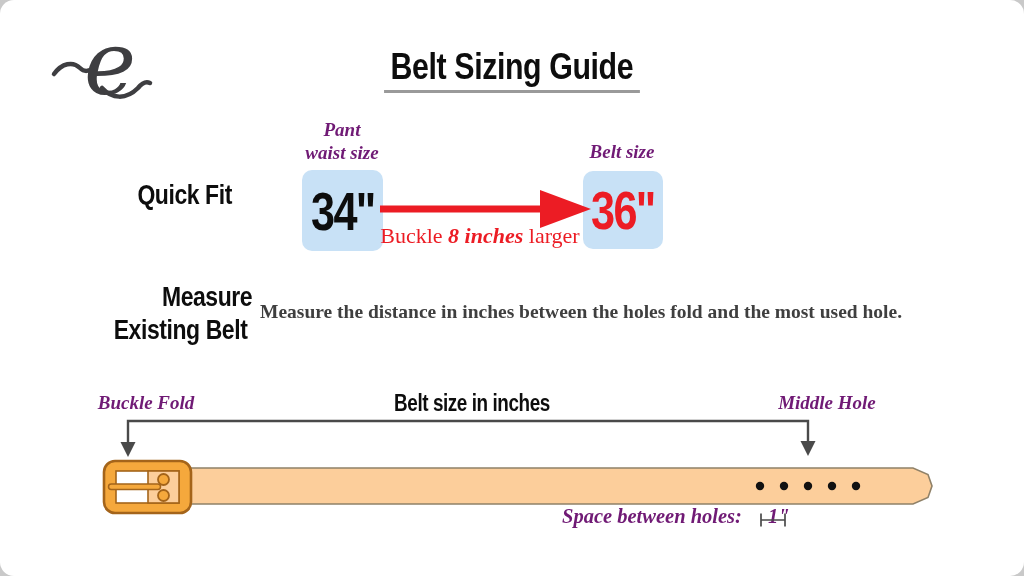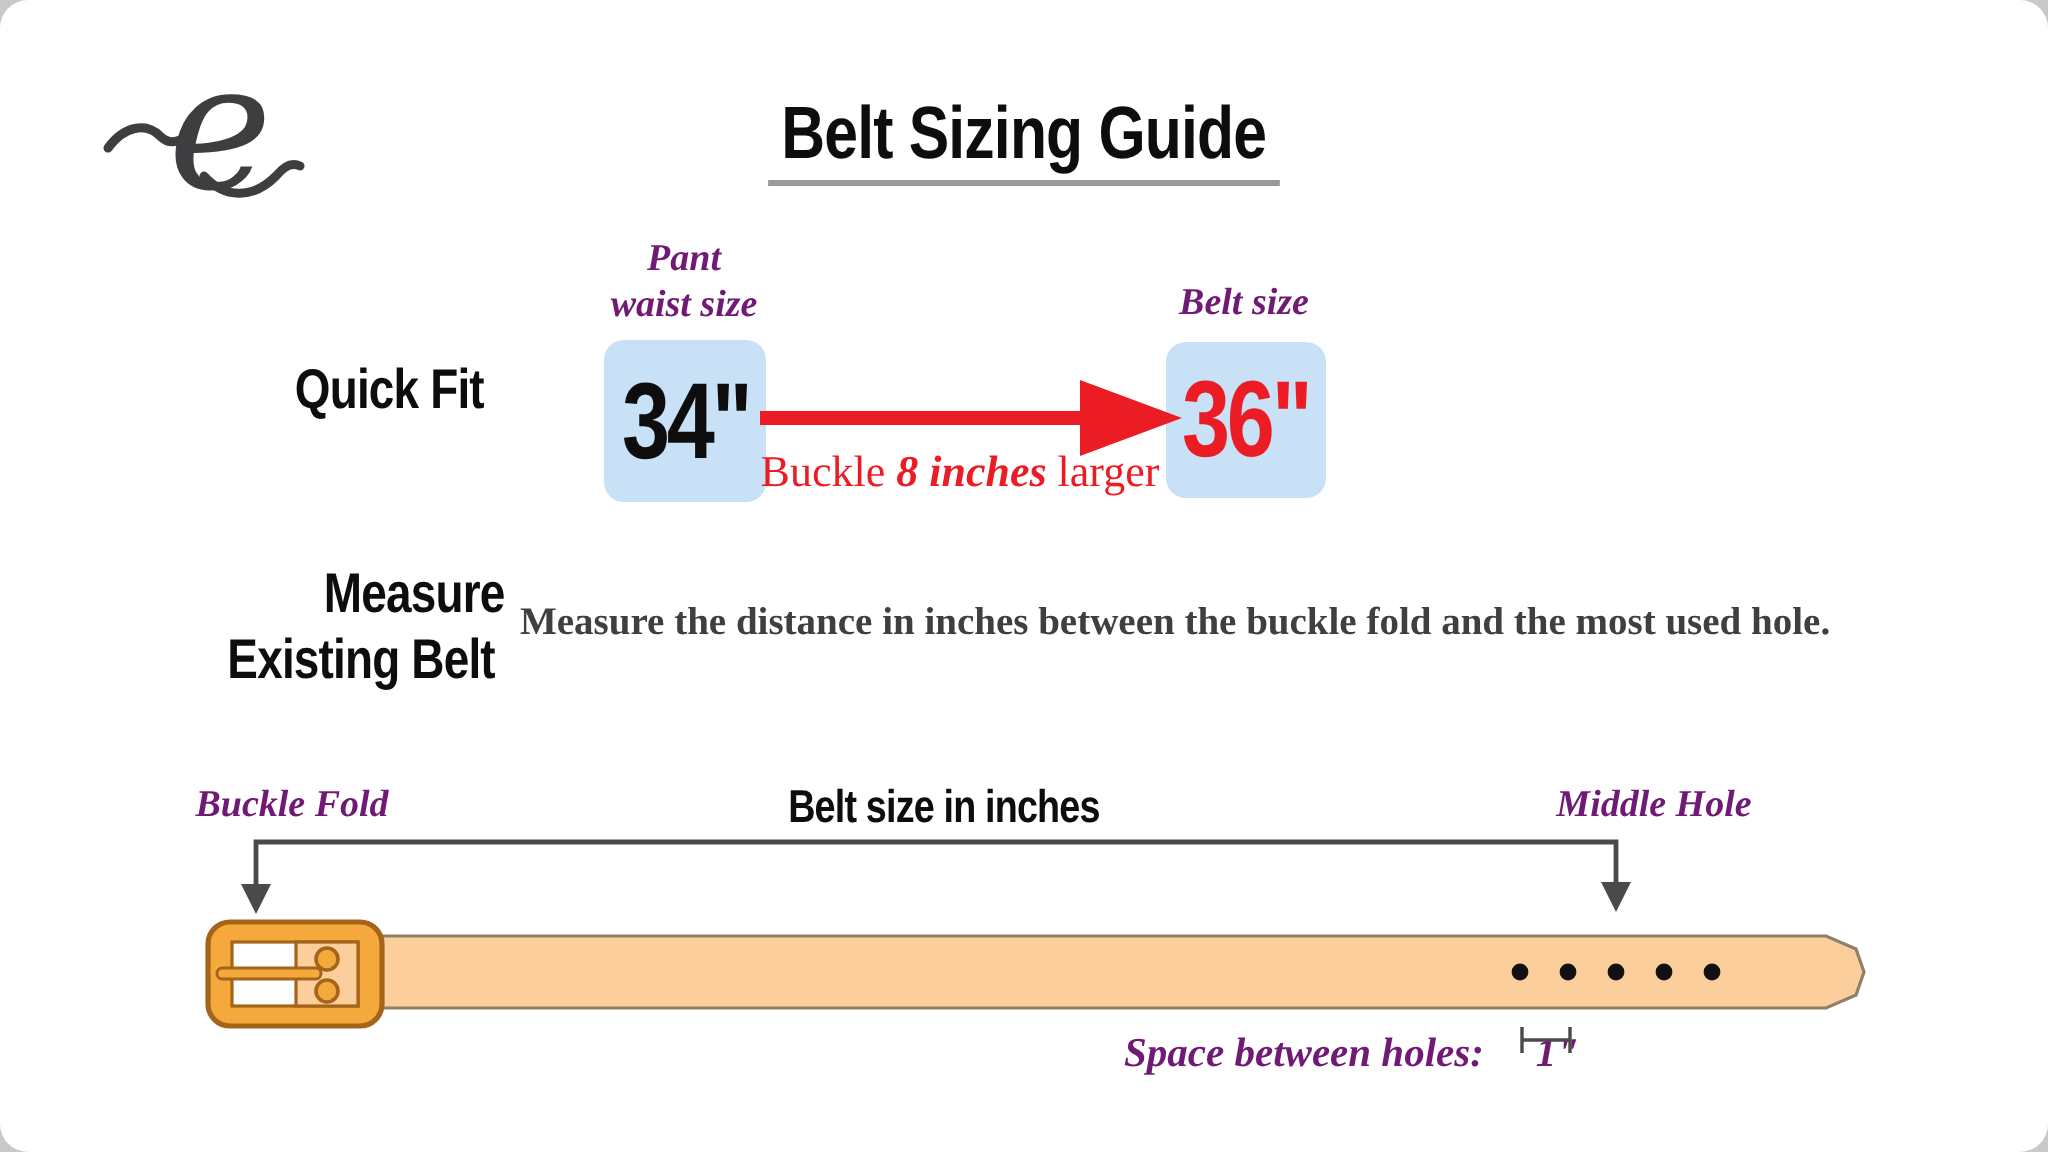--- a/index.html
+++ b/index.html
@@ -18,21 +18,21 @@
   .serif-bi{
     font-family:"Liberation Serif",serif;font-weight:bold;font-style:italic;
     color:#701a75;
   }
   .title-wrap{left:0;right:0;top:46px;text-align:center;}
   .title-text{
     font-size:37px;border-bottom:3px solid #9a9a9a;padding:0 8px 2px 8px;
   }
   .pant-label{left:292px;top:119px;width:100px;font-size:19px;line-height:1.2;}
   .pant-label span{display:block;}
-  .quickfit{left:118px;top:179px;width:134px;text-align:right;}
+  .quickfit{left:118px;top:179px;width:134px;}
   .quickfit span{font-size:28px;}
   .sizebox{
     background:#c8e1f6;border-radius:10px;display:flex;align-items:center;justify-content:center;
   }
   .box34{left:302px;top:170px;width:81px;height:81px;}
   .box36{left:583px;top:171px;width:80px;height:78px;}
   .sizebox .num{font-size:54px;letter-spacing:-2px;transform:scaleX(0.8);}
   .num-red{color:#ec1c24;}
   .belt-size-label{left:572px;top:141px;width:100px;font-size:19px;}
   .order-text{
@@ -45,21 +45,21 @@
   .paragraph{
     left:260px;top:299px;width:750px;font-family:"Liberation Serif",serif;font-weight:bold;
     font-size:19.5px;color:#3f3f3f;line-height:1.38;
   }
   .paragraph span{display:block;}
   .buckle-fold-label{left:84px;top:392px;width:124px;font-size:19px;}
   .belt-size-inches{left:375px;top:390px;width:194px;}
   .belt-size-inches span{font-size:23px;}
   .middle-hole-label{left:765px;top:392px;width:124px;font-size:19px;}
   .spacing-row{
-    left:562px;top:516px;display:flex;gap:26px;align-items:center;
+    left:562px;top:505px;display:flex;gap:26px;align-items:center;
     font-size:20.5px;white-space:nowrap;
   }
   svg{display:block;}
   .overlay{left:0;top:0;pointer-events:none;}
 </style>
 </head>
 <body>
 
 <div class="page">
 
@@ -99,21 +99,21 @@
   <div class="abs order-text">
     <span>Buckle </span><span class="em">8 inches</span><span> larger</span>
   </div>
 
   <div class="abs center measure-label">
     <span class="condensed">Measure</span><br>
     <span class="condensed">Existing Belt</span>
   </div>
 
   <div class="abs paragraph">
-    <span>Measure the distance in inches between the buckle fold and the most used hole.</span>
+    <span>Measure the distance in inches between the holes fold and the most used hole.</span>
   </div>
 
   <div class="abs center serif-bi buckle-fold-label">
     <span>Buckle Fold</span>
   </div>
   <div class="abs center belt-size-inches">
     <span class="condensed">Belt size in inches</span>
   </div>
   <div class="abs center serif-bi middle-hole-label">
     <span>Middle Hole</span>

